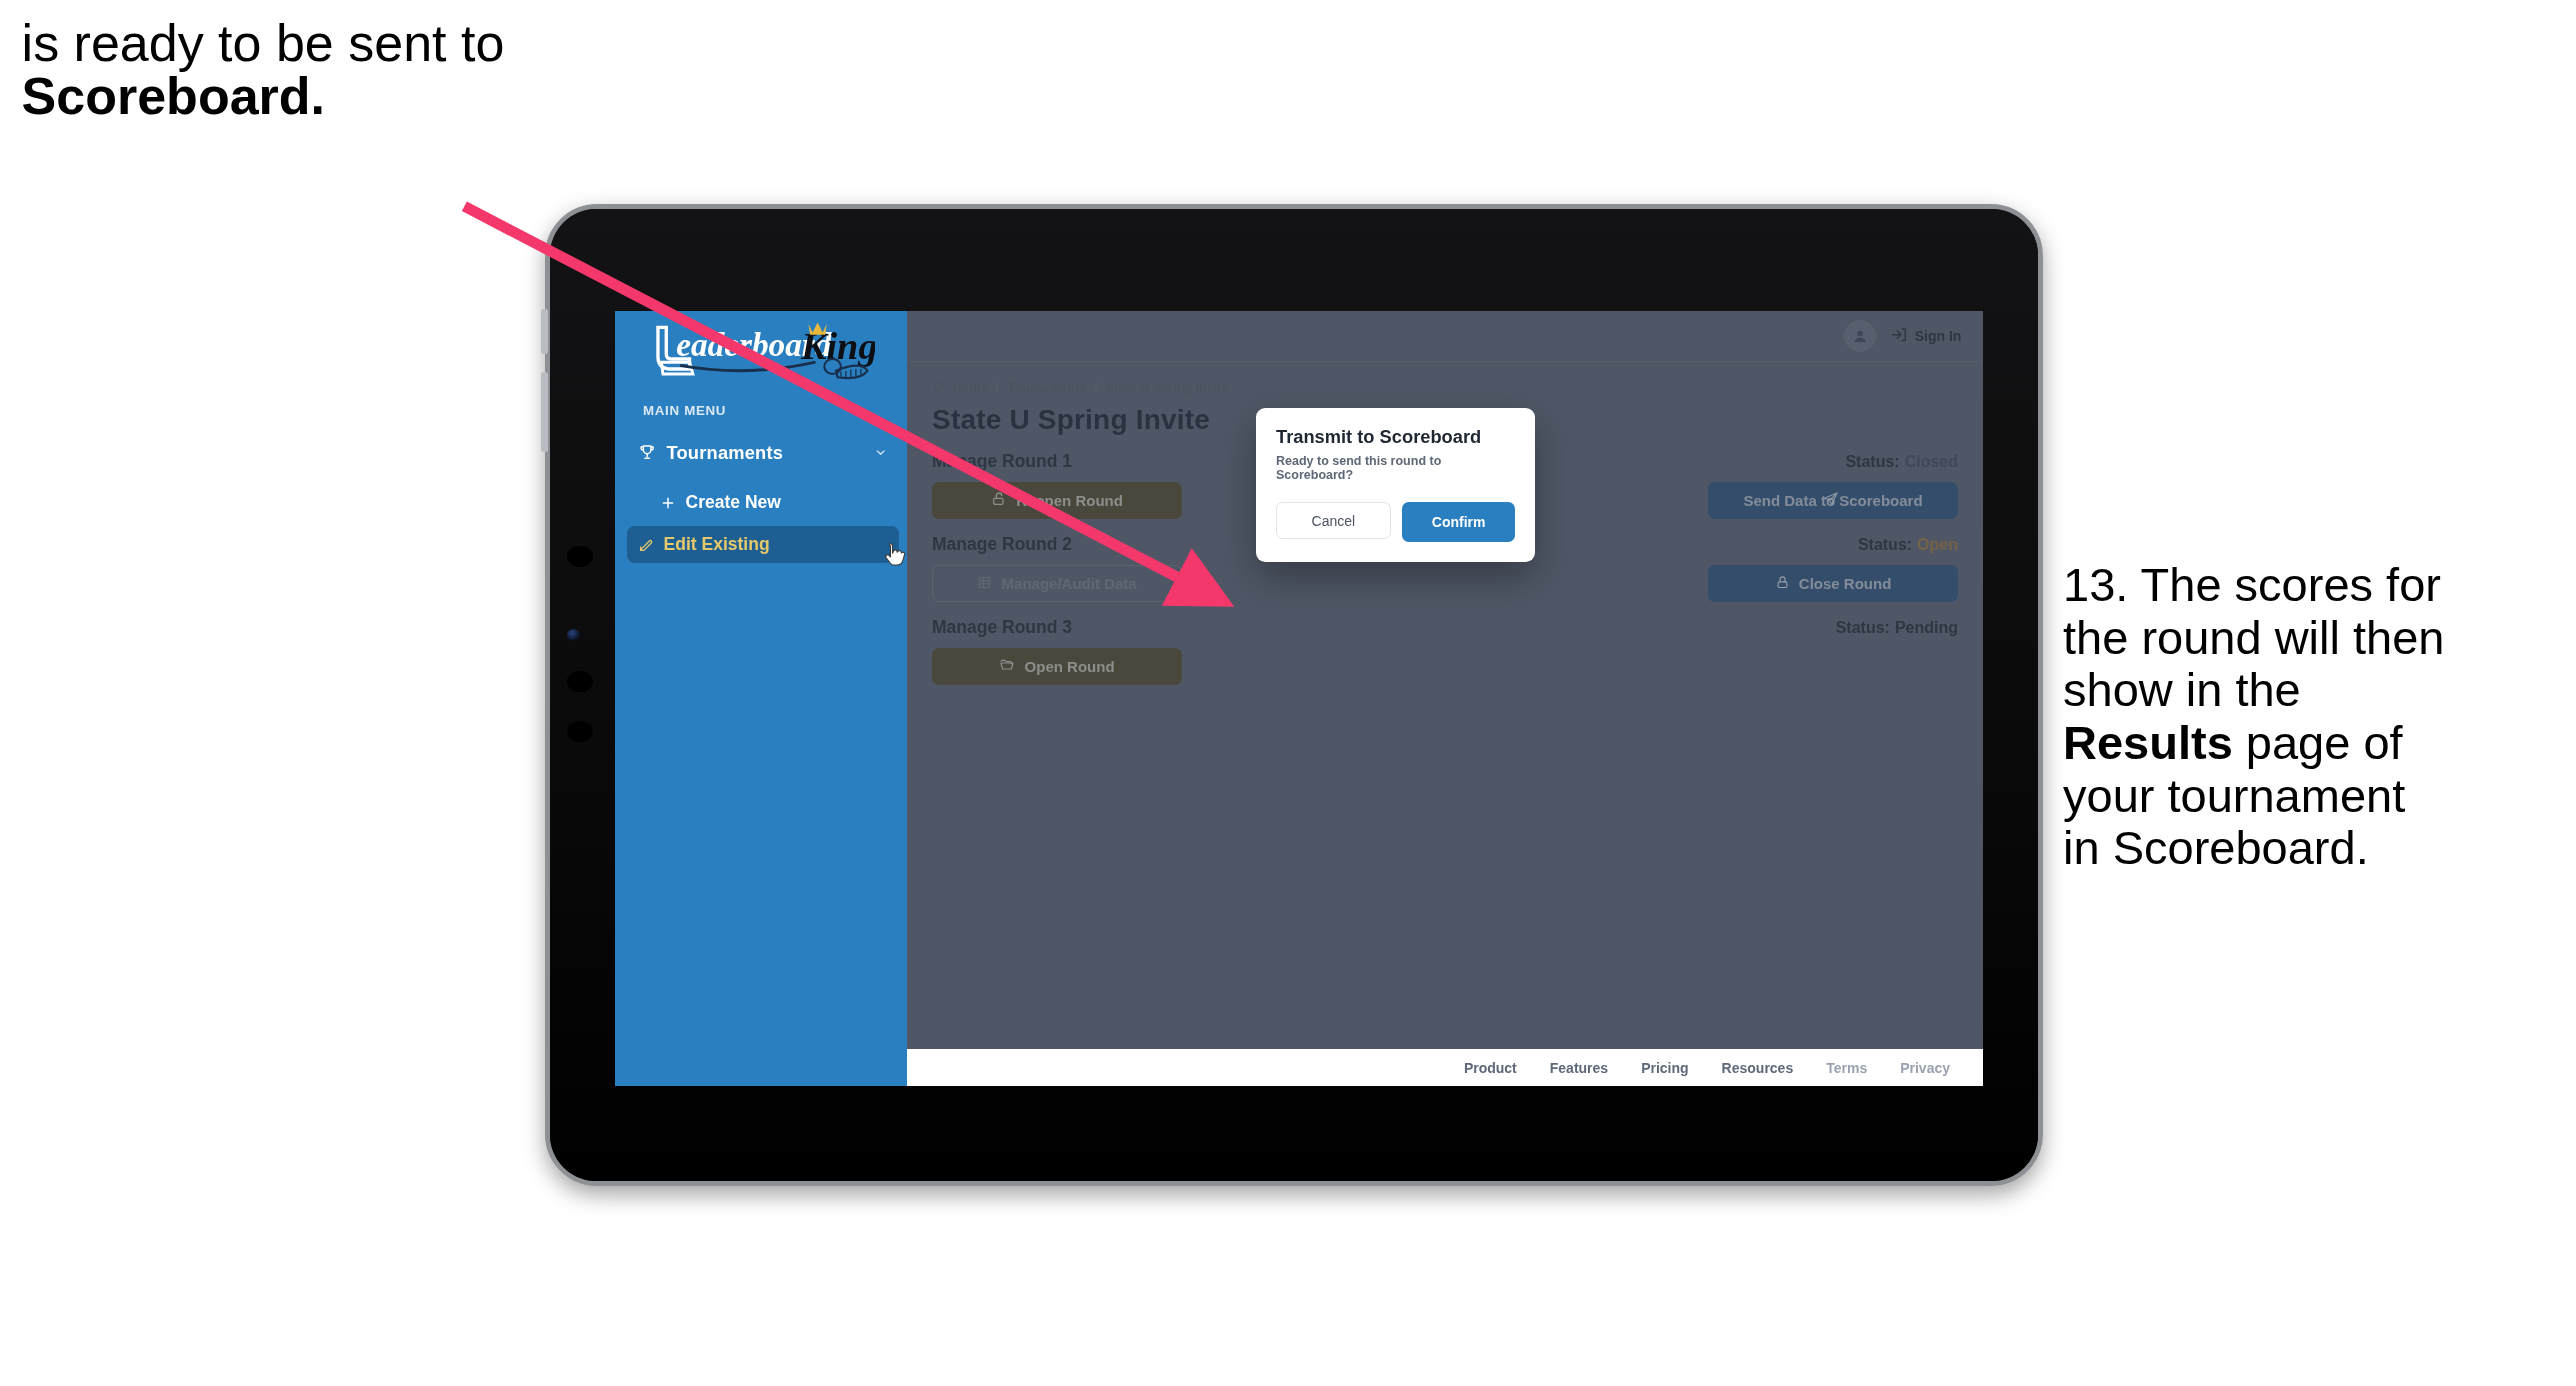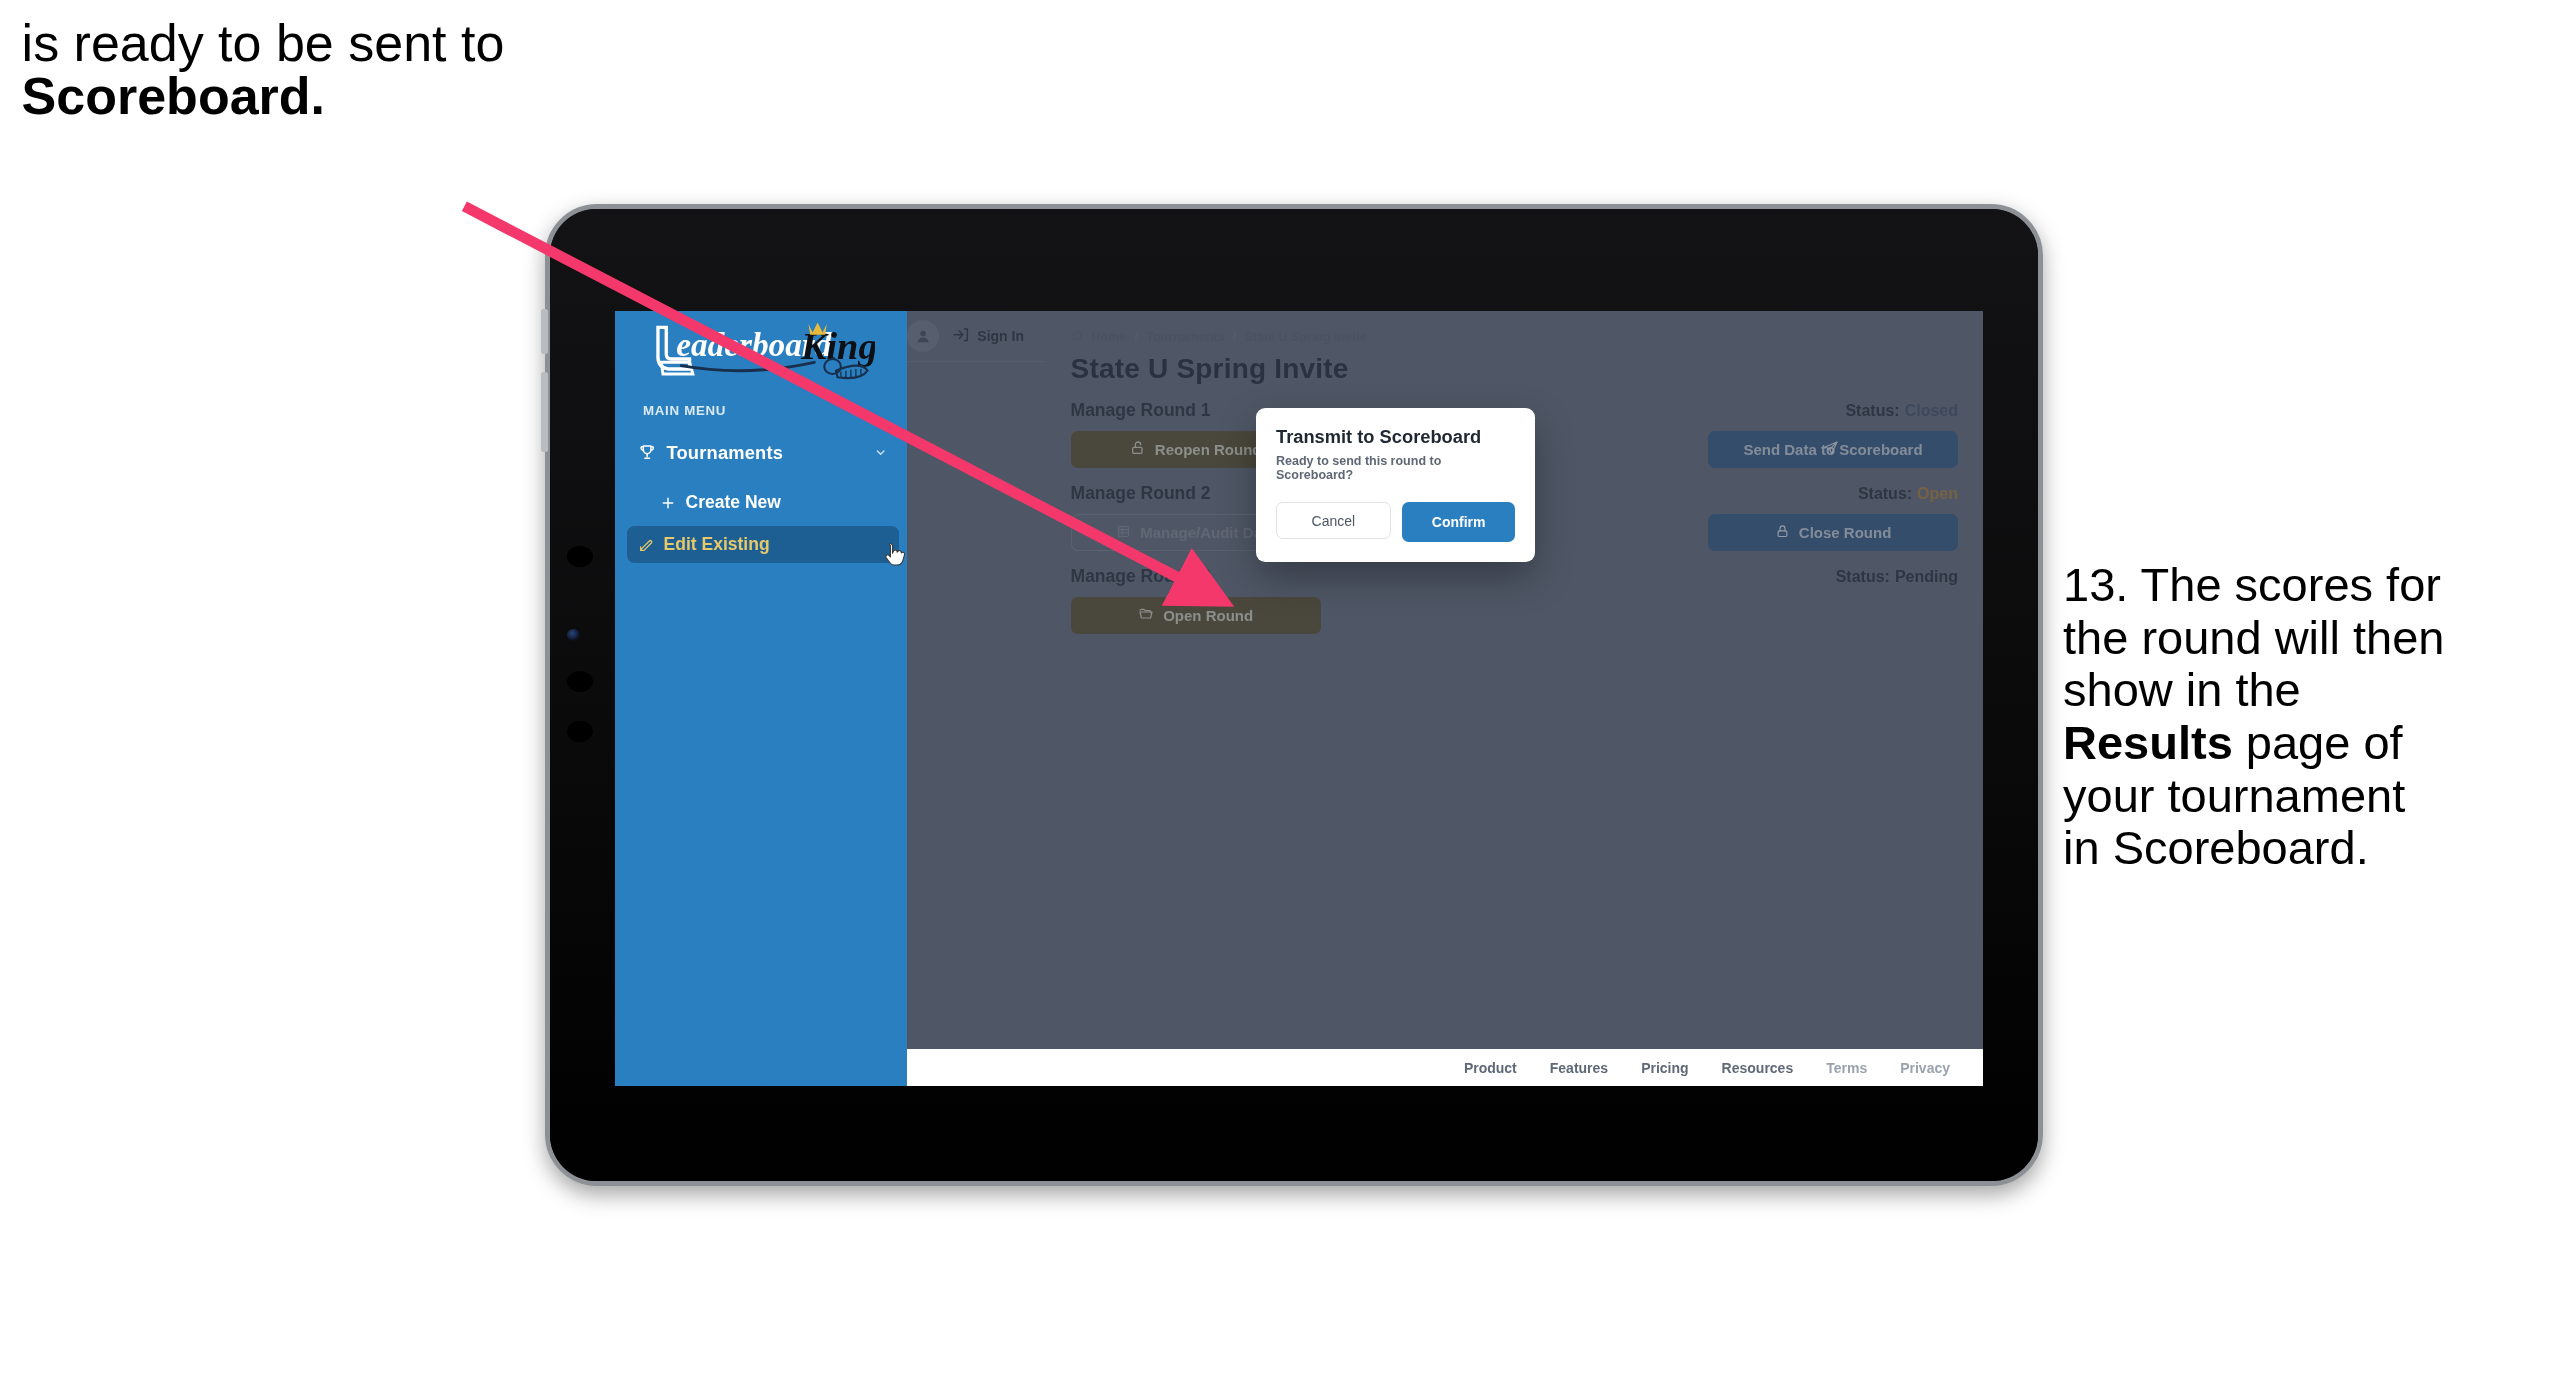--- a/index.html
+++ b/index.html
@@ -69,21 +69,21 @@
   #side-create .s-label{color:#ffffff;font-size:17.5px;font-weight:bold;}
   #side-edit{
     top:215px;left:11.6px;right:8.3px;background:#1d5f92;padding-left:37px;border-radius:7.5px;
   }
   #side-edit .s-label{color:#e7c86a;font-size:17.5px;font-weight:bold;}
   .s-icon{display:inline-flex;align-items:center;justify-content:center;margin-right:10px;}
   #chev-tournaments{position:absolute;right:11.6px;top:11.6px;}
   #cursor-hand{position:absolute;left:268px;top:231px;width:23px;height:28px;}
 
   
-  #main{flex:1;position:relative;background:#646e7f;display:flex;}
+  #main{flex:1;position:relative;background:#646e7f;display:flex;flex-direction:column;}
   #topbar{
     height:50px;flex:none;border-bottom:0.8px solid rgba(255,255,255,.06);
     display:flex;align-items:center;justify-content:flex-end;padding-right:21.6px;gap:13.3px;
     background:#636d7e;
   }
   #avatar{
     width:32px;height:32px;border-radius:50%;background:#6f7888;
     display:flex;align-items:center;justify-content:center;
   }
   #signin-btn{display:flex;align-items:center;gap:7.5px;color:#353e4d;font-size:14px;font-weight:bold;}

